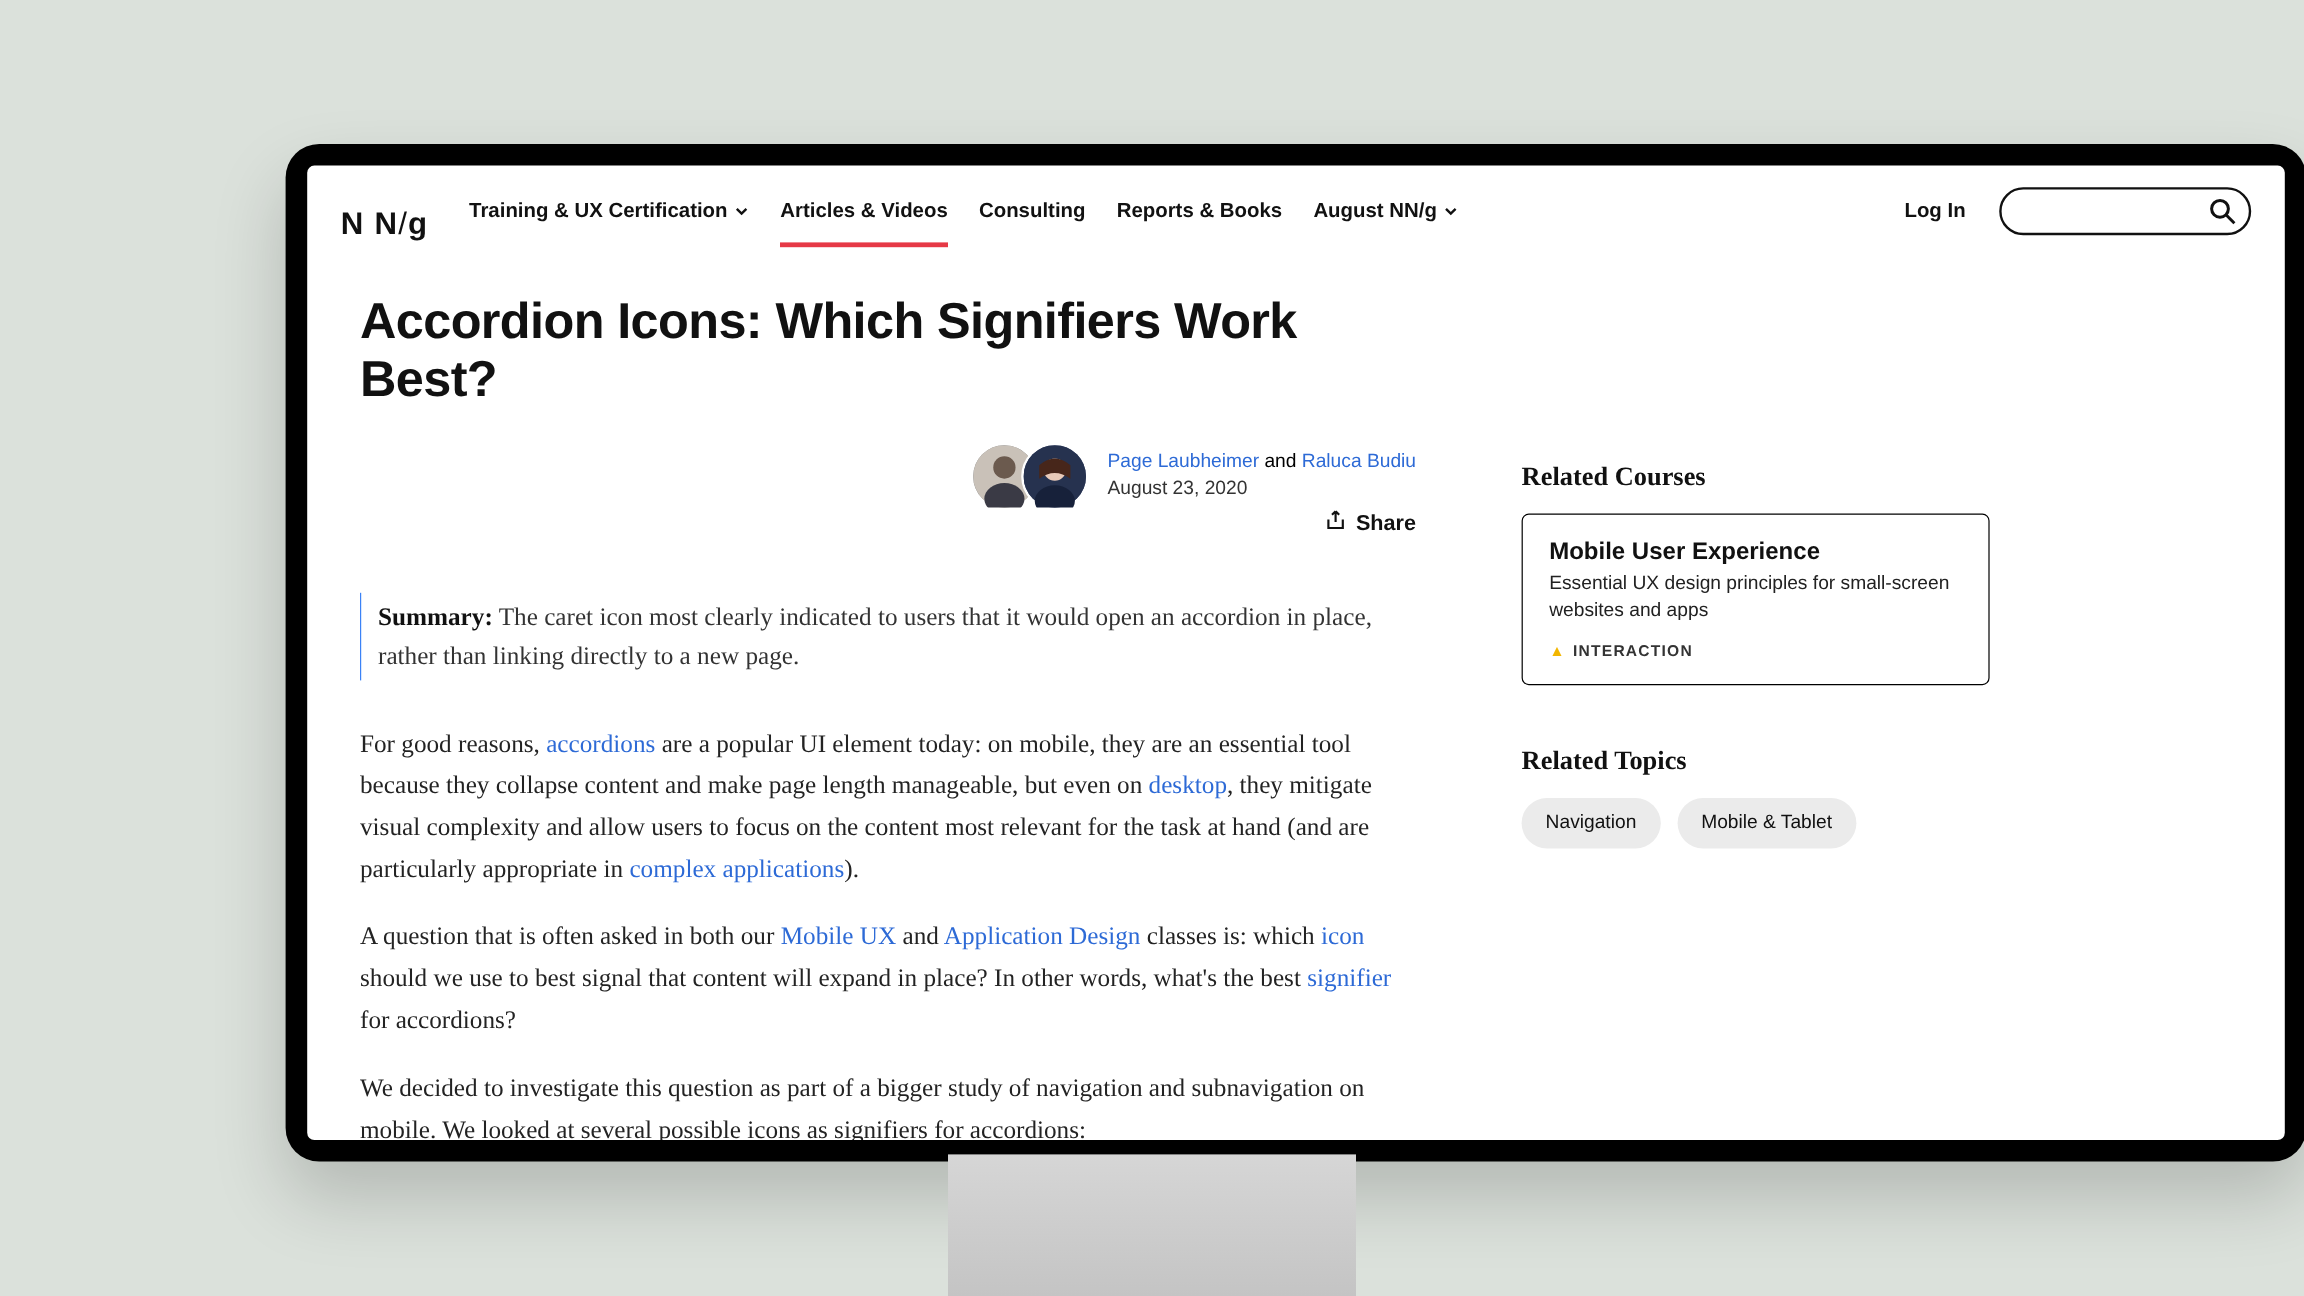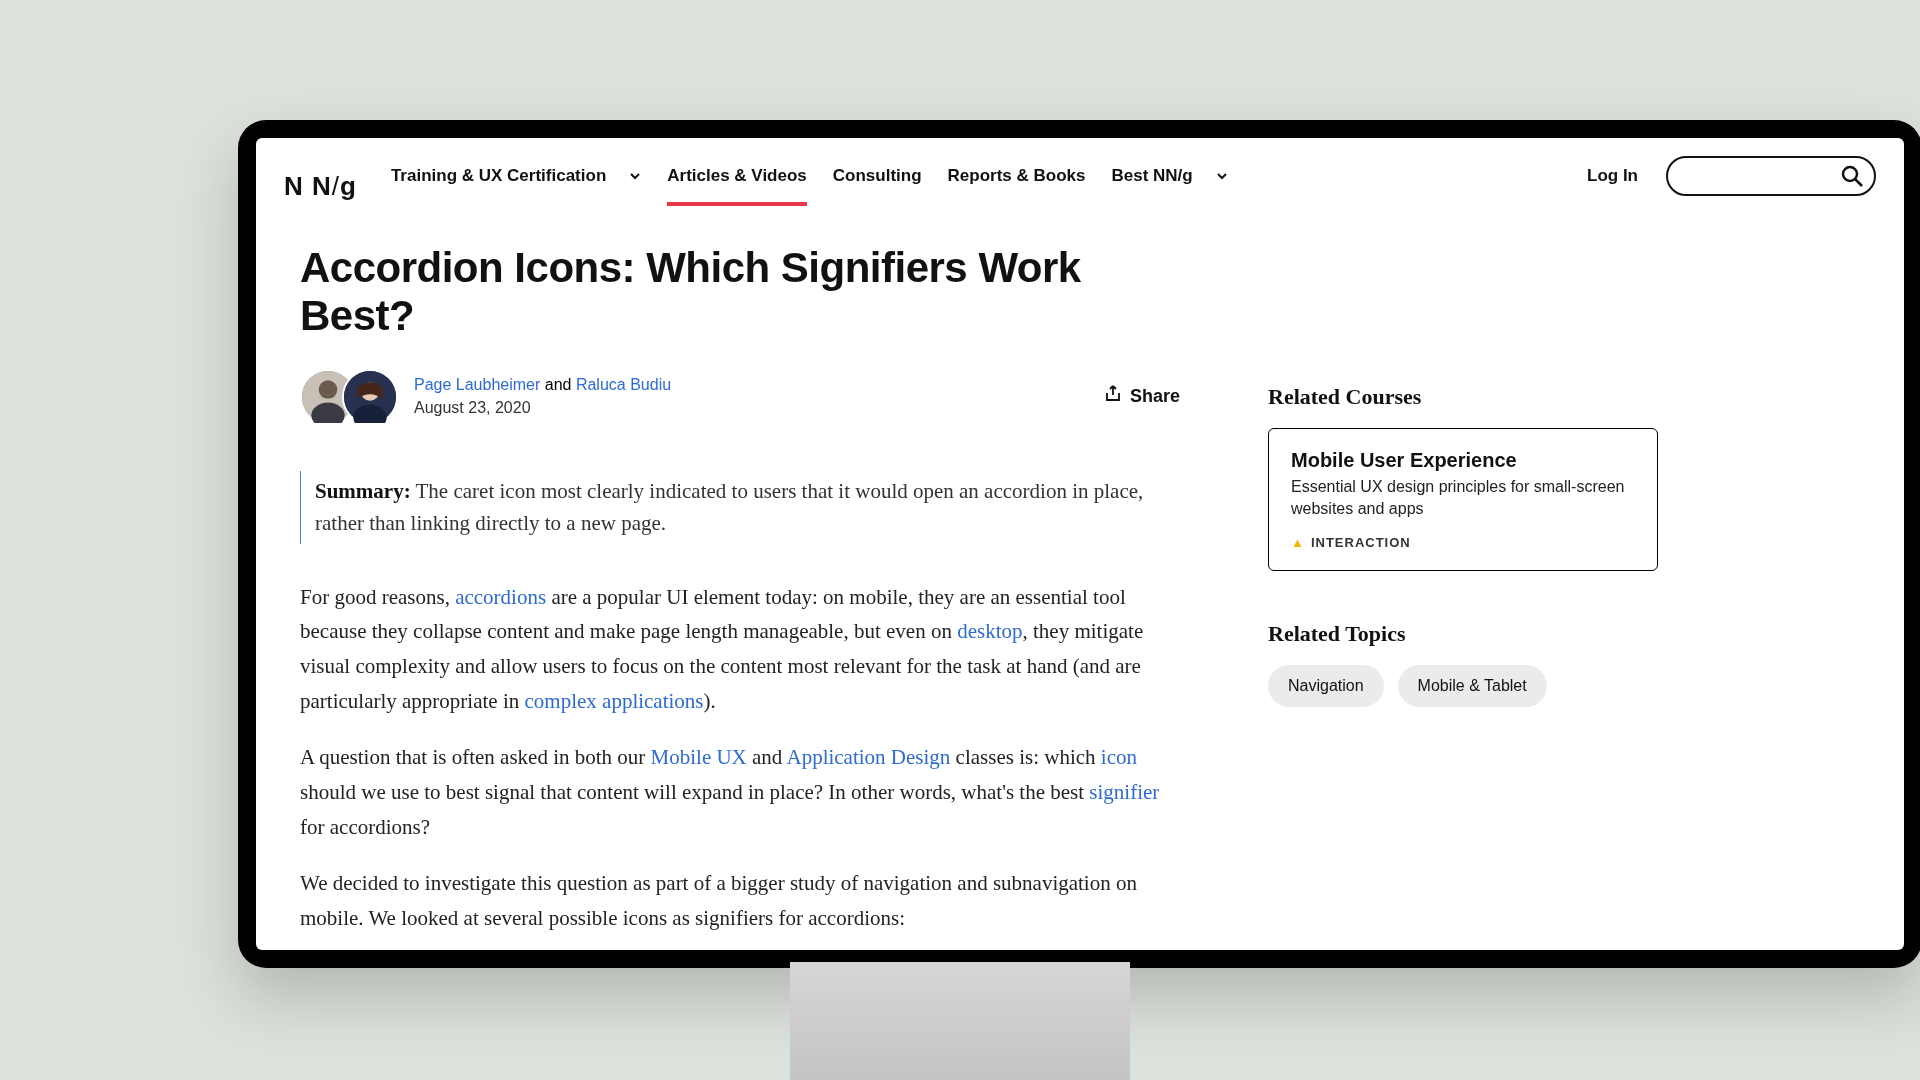--- a/index.html
+++ b/index.html
@@ -57,21 +57,21 @@
   }
   .logo {
     font-weight: 800;
     font-size: 26px;
     letter-spacing: 1px;
     white-space: nowrap;
     margin-right: 6px;
   }
   .logo .slash { font-weight: 400; }
   .nav { display: flex; gap: 26px; align-items: center; }
-  .nav-item { display: flex; align-items: center; gap: 23px; cursor: pointer; padding-bottom: 20px; position: relative; }
+  .nav-item { display: flex; align-items: center; gap: 6px; cursor: pointer; padding-bottom: 20px; position: relative; }
   .nav-item.active::after {
     content: "";
     position: absolute;
     left: 0; right: 0; bottom: 0;
     height: 4px;
     background: #e63946;
   }
   .chev { width: 12px; height: 12px; }
   .chev svg { display:block; }
   .spacer { flex: 1; }
@@ -109,23 +109,24 @@
   .title {
     font-size: 42px;
     font-weight: 800;
     color: #111;
     line-height: 1.15;
     letter-spacing: -0.5px;
     margin-bottom: 28px;
   }
   .byline-row {
     display: flex;
-    align-items: center;
+    align-items: flex-end;
     justify-content: space-between;
     margin-bottom: 46px;
+    flex-direction: column;
   }
   .byline { display: flex; align-items: center; gap: 16px; }
   .avatars { display: flex; }
   .avatar {
     width: 56px; height: 56px;
     border-radius: 50%;
     border: 2px solid #fff;
     background: #888;
     display: inline-block;
   }
@@ -213,21 +214,21 @@
           <div class="nav-item active">
             <span>Articles &amp; Videos</span>
           </div>
           <div class="nav-item">
             <span>Consulting</span>
           </div>
           <div class="nav-item">
             <span>Reports &amp; Books</span>
           </div>
           <div class="nav-item">
-            <span>Best NN/g</span>
+            <span>August NN/g</span>
             <span class="chev">
                 <svg viewBox="0 0 12 12">
                   <path d="M2 4l4 4 4-4" fill="none" stroke="#111" stroke-width="2"></path>
                 </svg>
               </span>
           </div>
         </nav>
         <div class="spacer"></div>
         <div class="login">Log In</div>
         <div class="search-wrap">

